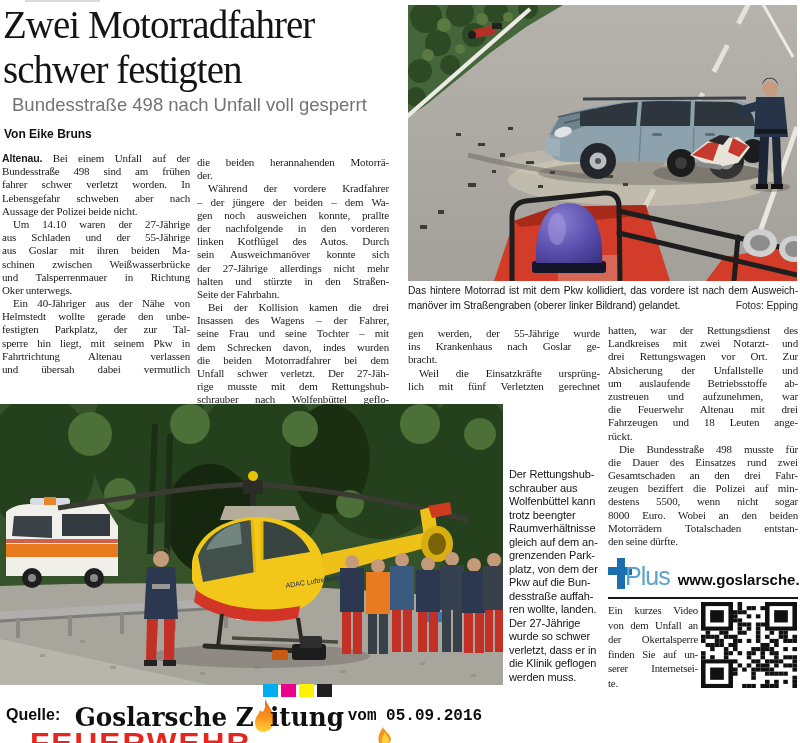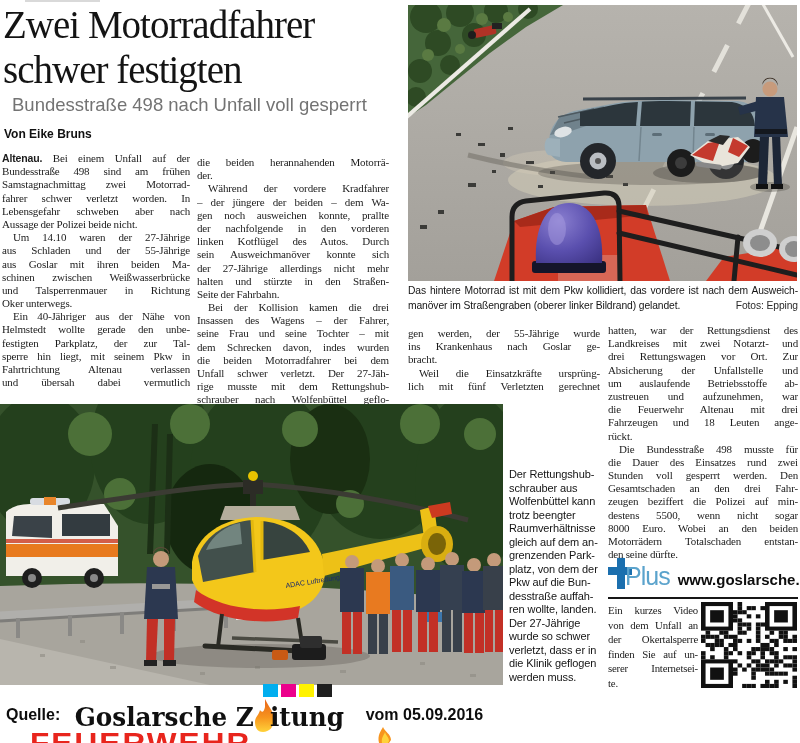--- a/index.html
+++ b/index.html
@@ -62,21 +62,21 @@
   .mark{display:inline-block;width:15px;height:13px;margin-right:3px;vertical-align:top;}
 
   
   .source{position:absolute;left:6px;top:699px;white-space:nowrap;}
   .source .q,.source .d{font-family:"Liberation Sans",sans-serif;font-size:16px;font-weight:bold;color:#0d0d0d;
                         vertical-align:6px;text-align:center;}
   .paper{font-family:"DejaVu Serif",serif;font-weight:bold;font-size:26px;color:#101010;
          display:inline-block;transform:scaleX(0.95);margin-left:10px;}
   .paper-right{margin-left:-3px;}
   .flame{display:inline-block;vertical-align:-7px;margin:0 -3px 0 -4px;}
-  .source .d{margin-left:20px;}
+  .source .d{margin-left:2px;font-family:Liberation Mono, monospace;}
 
   
   .cutbanner{position:absolute;left:30px;top:727px;width:400px;height:16px;overflow:hidden;}
   .cutbanner span{display:block;font-family:"Liberation Sans",sans-serif;font-weight:bold;
                   font-size:30px;line-height:32px;color:#e8251d;letter-spacing:2px;transform:scaleX(1.05);
                   transform-origin:left top;}
   .cutflame{position:absolute;left:365px;top:727px;}
 </style>
 </head>
 <body>
@@ -87,21 +87,20 @@
   <div class="headline">
     <div>Zwei Motorradfahrer</div>
     <div>schwer festigten</div>
   </div>
   <div class="subhead">Bundesstraße 498 nach Unfall voll gesperrt</div>
   <div class="byline">Von Eike Bruns</div>
 
   <div class="col col1">
       <div class="tl"><b class="lead">Altenau.</b> Bei einem Unfall auf der</div>
       <div class="tl">Bundesstraße 498 sind am frühen</div>
-      <div class="tl">Samstagnachmittag zwei Motorrad-</div>
       <div class="tl">fahrer schwer verletzt worden. In</div>
       <div class="tl">Lebensgefahr schweben aber nach</div>
       <div class="tl end">Aussage der Polizei beide nicht.</div>
       <div class="tl ind">Um 14.10 waren der 27-Jährige</div>
       <div class="tl">aus Schladen und der 55-Jährige</div>
       <div class="tl">aus Goslar mit ihren beiden Ma-</div>
       <div class="tl">schinen zwischen Weißwasserbrücke</div>
       <div class="tl">und Talsperrenmauer in Richtung</div>
       <div class="tl end">Oker unterwegs.</div>
       <div class="tl ind">Ein 40-Jähriger aus der Nähe von</div>
@@ -144,21 +143,20 @@
       <div class="tl">Landkreises mit zwei Notarzt- und</div>
       <div class="tl">drei Rettungswagen vor Ort. Zur</div>
       <div class="tl">Absicherung der Unfallstelle und</div>
       <div class="tl">um auslaufende Betriebsstoffe ab-</div>
       <div class="tl">zustreuen und aufzunehmen, war</div>
       <div class="tl">die Feuerwehr Altenau mit drei</div>
       <div class="tl">Fahrzeugen und 18 Leuten ange-</div>
       <div class="tl end">rückt.</div>
       <div class="tl ind">Die Bundesstraße 498 musste für</div>
       <div class="tl">die Dauer des Einsatzes rund zwei</div>
-      <div class="tl">Stunden voll gesperrt werden. Den</div>
       <div class="tl">Gesamtschaden an den drei Fahr-</div>
       <div class="tl">zeugen beziffert die Polizei auf min-</div>
       <div class="tl">destens 5500, wenn nicht sogar</div>
       <div class="tl">8000 Euro. Wobei an den beiden</div>
       <div class="tl">Motorrädern Totalschaden entstan-</div>
       <div class="tl end">den seine dürfte.</div>
     </div>
 
   <div class="photo photo-top">
     <svg viewBox="0 0 389 276" preserveAspectRatio="none">

